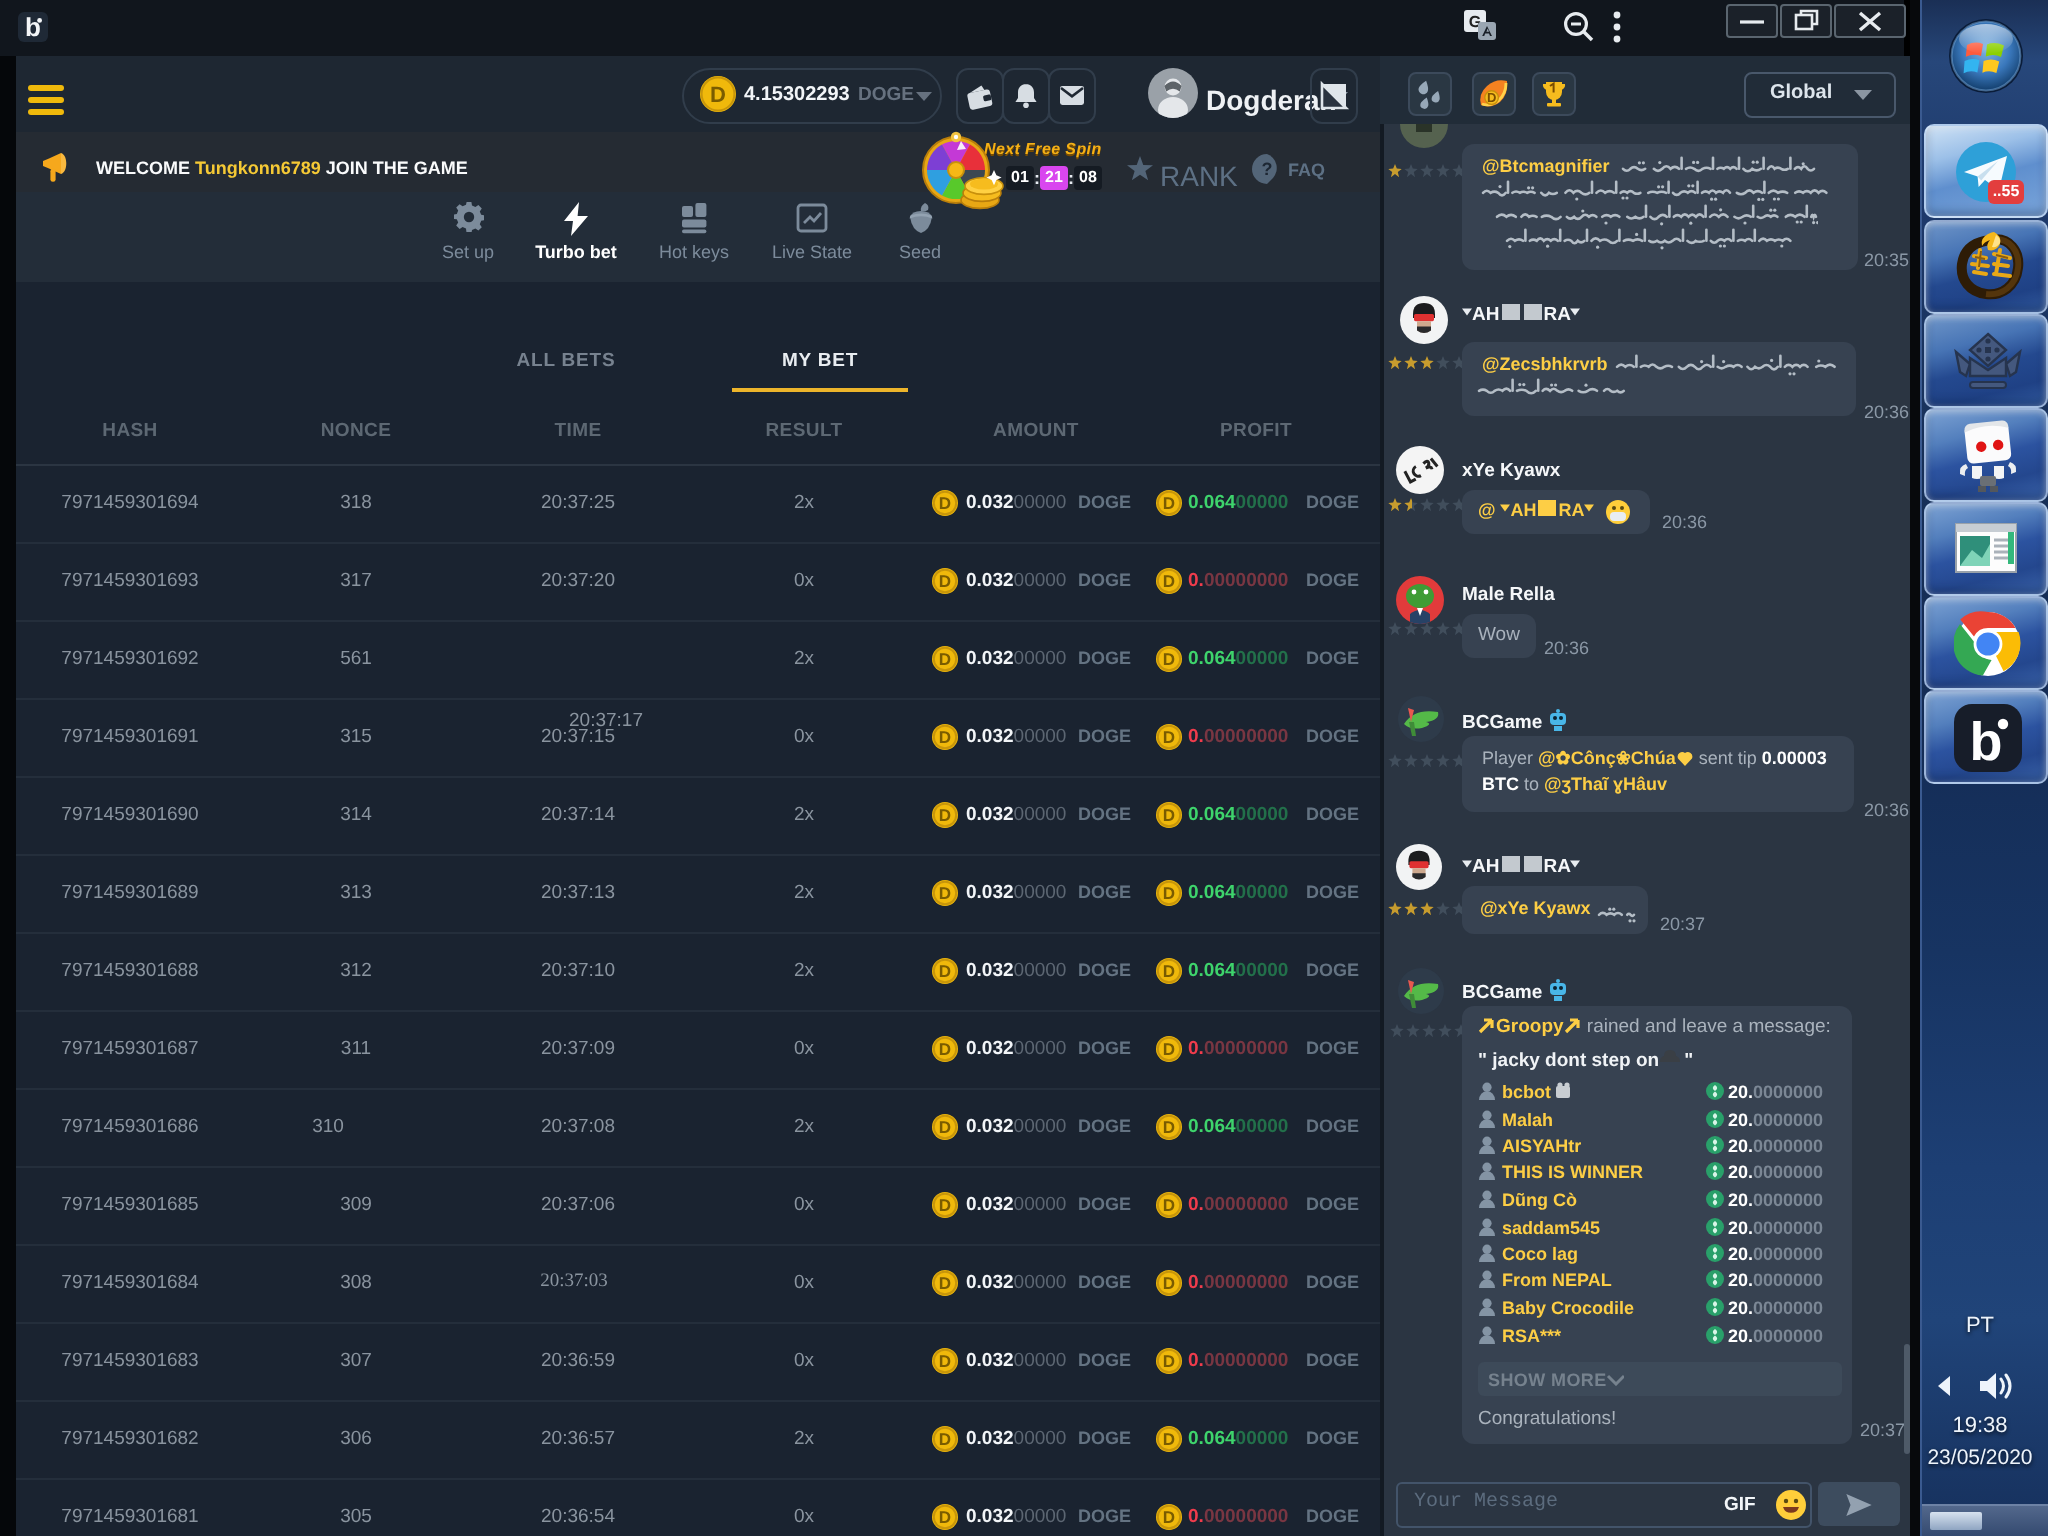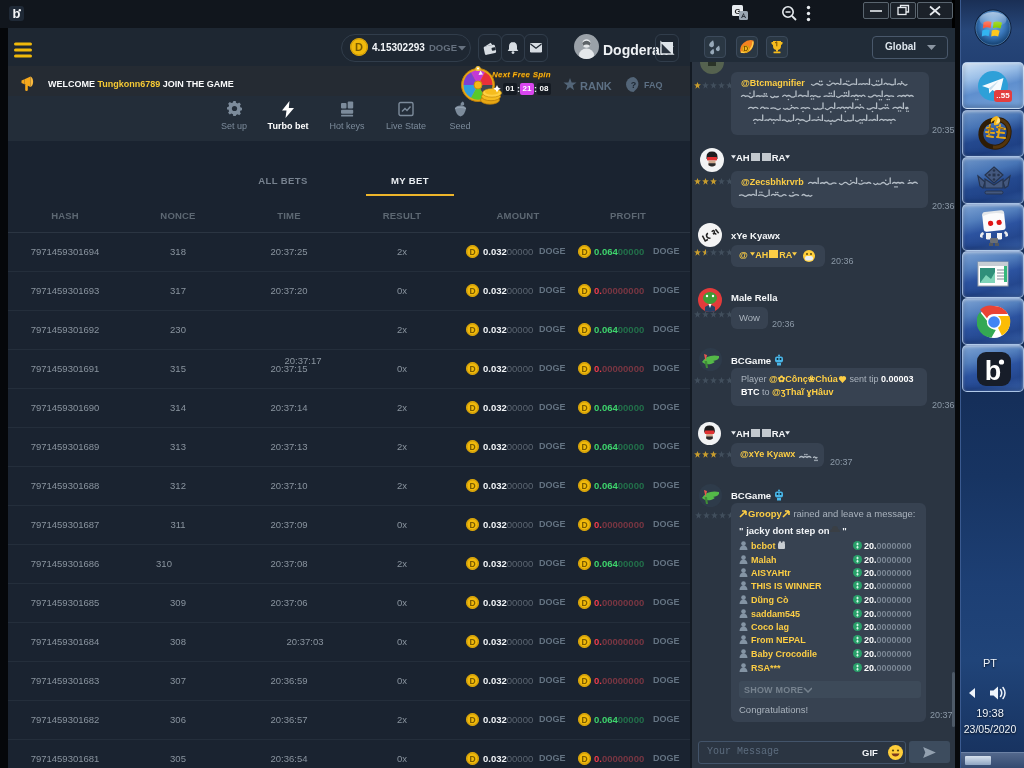--- a/index.html
+++ b/index.html
@@ -195,21 +195,21 @@
 
 <div class="abs" style="left:503px;top:83px;width:14px;height:12px;background:#151b23;border-radius:2px;color:#fff;font-size:8px;font-weight:bold;text-align:center;line-height:12px;">01</div>
 <div class="abs" style="left:520px;top:83px;width:14px;height:12px;background:#d946ef;border-radius:2px;color:#fff;font-size:8px;font-weight:bold;text-align:center;line-height:12px;">21</div>
 <div class="abs" style="left:537px;top:83px;width:14px;height:12px;background:#151b23;border-radius:2px;color:#fff;font-size:8px;font-weight:bold;text-align:center;line-height:12px;">08</div>
 <div class="abs" style="left:517px;top:84px;color:#e8edf2;font-size:9px;font-weight:bold;">:</div>
 <div class="abs" style="left:534px;top:84px;color:#e8edf2;font-size:9px;font-weight:bold;">:</div>
 
 <svg class="abs" style="left:563px;top:78px" width="14" height="13" viewBox="0 0 16 15">
       <path d="M8 0l1.9 5.2 5.6.1-4.4 3.4 1.6 5.3L8 10.8 3.3 14l1.6-5.3L.5 5.3l5.6-.1z" fill="#536578"></path>
     </svg>
-<div class="abs" style="left:580px;top:80px;font-size:11px;font-weight:bold;color:#5d7084;">RANK</div>
+<div class="abs" style="left:580px;top:80px;font-size:14px;font-weight:normal;color:#5d7084;">RANK</div>
 <svg class="abs" style="left:626px;top:77px" width="15" height="15" viewBox="0 0 15 15">
       <path d="M7.5 0a7.5 7.5 0 1 0 0 15 l3-3 a7.5 7.5 0 0 0 -3-12z" fill="#536578"></path>
       <text x="7.5" y="10.5" text-anchor="middle" font-size="9" font-weight="bold" fill="#1d2733" font-family="Liberation Sans">?</text>
     </svg>
 <div class="abs" style="left:644px;top:80px;font-size:9px;font-weight:bold;color:#5d7084;">FAQ</div>
 
 <div class="toolsbar"></div>
     <div class="main"></div>
 <div class="tool" style="left:189px;width:90px;">
       <div style="height:17px"><svg width="15" height="15" viewBox="0 0 15 15">
@@ -303,21 +303,21 @@
 <span class="coin" style="left:570px;"><svg width="13" height="13" viewBox="0 0 13 13">
             <circle cx="6.5" cy="6.5" r="6.5" fill="#f0b90b"></circle>
             <circle cx="6.5" cy="6.5" r="5.6" fill="none" stroke="#c8960a" stroke-width="1"></circle>
             <text x="6.5" y="9.6" text-anchor="middle" font-size="8.5" font-weight="bold" fill="#7a5c00" font-family="Liberation Sans">D</text>
           </svg></span>
 <span class="amt" style="left:586px;"><span class="red">0.</span><span class="redz">00000000</span></span>
 <span class="amt doge" style="left:645px;">DOGE</span>
 </div>
 <div class="trow">
 <span class="cell" style="left:0;width:114px;">7971459301692</span>
-<span class="cell" style="left:122px;width:96px;">230</span>
+<span class="cell" style="left:122px;width:96px;">561</span>
 <span class="cell" style="left:240px;width:110px;margin-top:31px;">20:37:17</span>
 <span class="cell" style="left:352px;width:84px;">2x</span>
 <span class="coin" style="left:458px;"><svg width="13" height="13" viewBox="0 0 13 13">
             <circle cx="6.5" cy="6.5" r="6.5" fill="#f0b90b"></circle>
             <circle cx="6.5" cy="6.5" r="5.6" fill="none" stroke="#c8960a" stroke-width="1"></circle>
             <text x="6.5" y="9.6" text-anchor="middle" font-size="8.5" font-weight="bold" fill="#7a5c00" font-family="Liberation Sans">D</text>
           </svg></span>
 <span class="amt" style="left:475px;"><span class="wht">0.032</span><span class="zz">00000</span></span>
 <span class="amt doge" style="left:531px;">DOGE</span>
 <span class="coin" style="left:570px;"><svg width="13" height="13" viewBox="0 0 13 13">
@@ -464,21 +464,21 @@
             <circle cx="6.5" cy="6.5" r="6.5" fill="#f0b90b"></circle>
             <circle cx="6.5" cy="6.5" r="5.6" fill="none" stroke="#c8960a" stroke-width="1"></circle>
             <text x="6.5" y="9.6" text-anchor="middle" font-size="8.5" font-weight="bold" fill="#7a5c00" font-family="Liberation Sans">D</text>
           </svg></span>
 <span class="amt" style="left:586px;"><span class="red">0.</span><span class="redz">00000000</span></span>
 <span class="amt doge" style="left:645px;">DOGE</span>
 </div>
 <div class="trow">
 <span class="cell" style="left:0;width:114px;">7971459301684</span>
 <span class="cell" style="left:122px;width:96px;">308</span>
-<span class="cell" style="left:242px;width:110px;">20:37:03</span>
+<span class="cell" style="left:224px;width:110px;font-family:Liberation Serif, serif;">20:37:03</span>
 <span class="cell" style="left:352px;width:84px;">0x</span>
 <span class="coin" style="left:458px;"><svg width="13" height="13" viewBox="0 0 13 13">
             <circle cx="6.5" cy="6.5" r="6.5" fill="#f0b90b"></circle>
             <circle cx="6.5" cy="6.5" r="5.6" fill="none" stroke="#c8960a" stroke-width="1"></circle>
             <text x="6.5" y="9.6" text-anchor="middle" font-size="8.5" font-weight="bold" fill="#7a5c00" font-family="Liberation Sans">D</text>
           </svg></span>
 <span class="amt" style="left:475px;"><span class="wht">0.032</span><span class="zz">00000</span></span>
 <span class="amt doge" style="left:531px;">DOGE</span>
 <span class="coin" style="left:570px;"><svg width="13" height="13" viewBox="0 0 13 13">
             <circle cx="6.5" cy="6.5" r="6.5" fill="#f0b90b"></circle>

